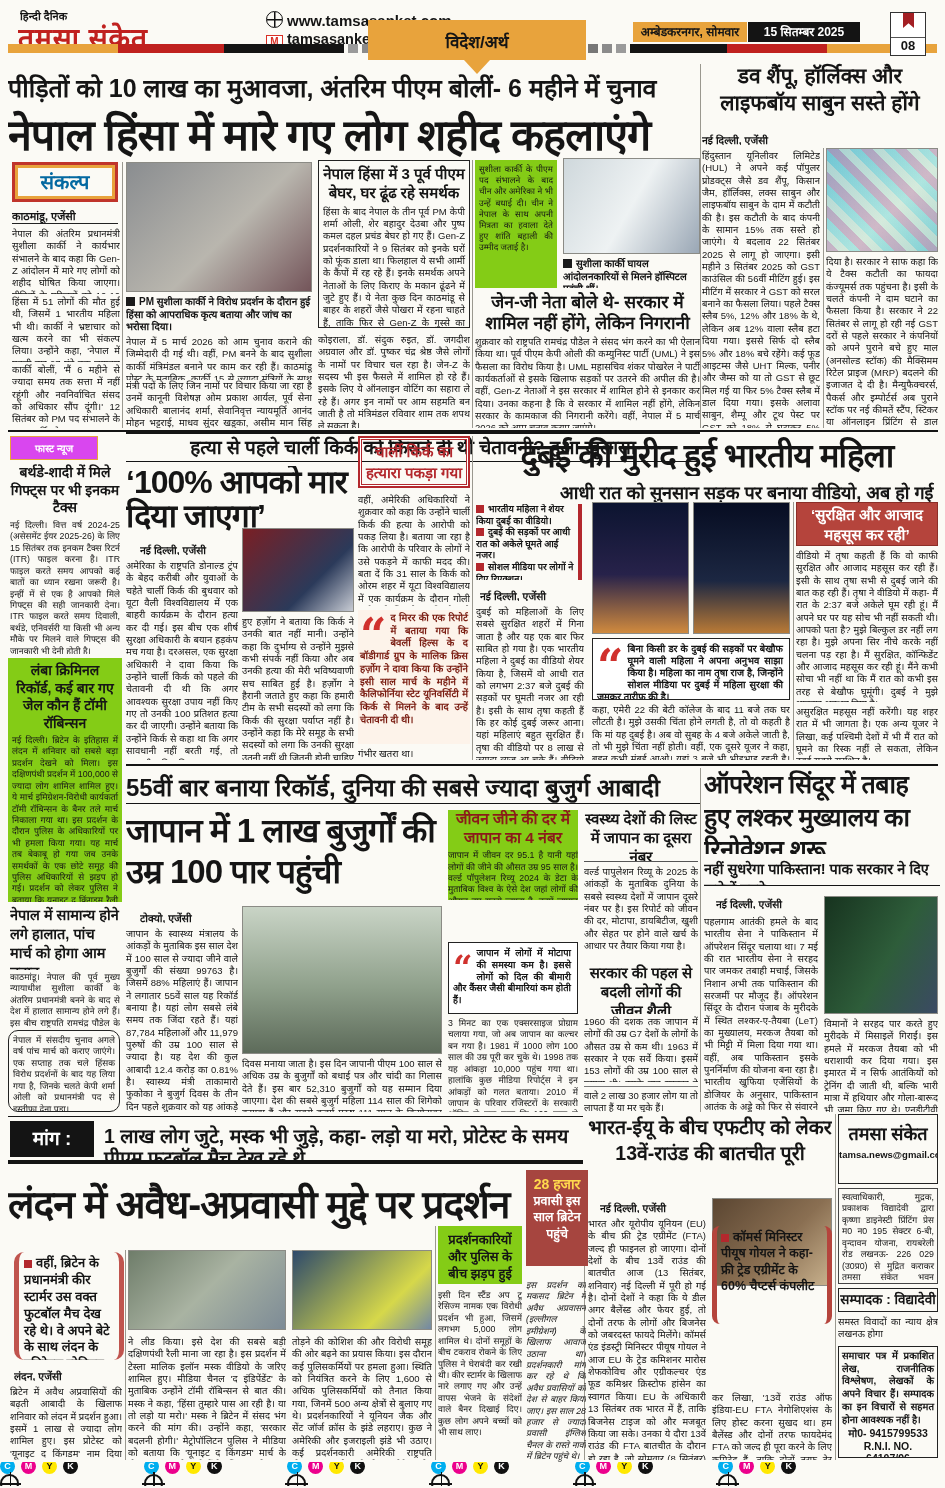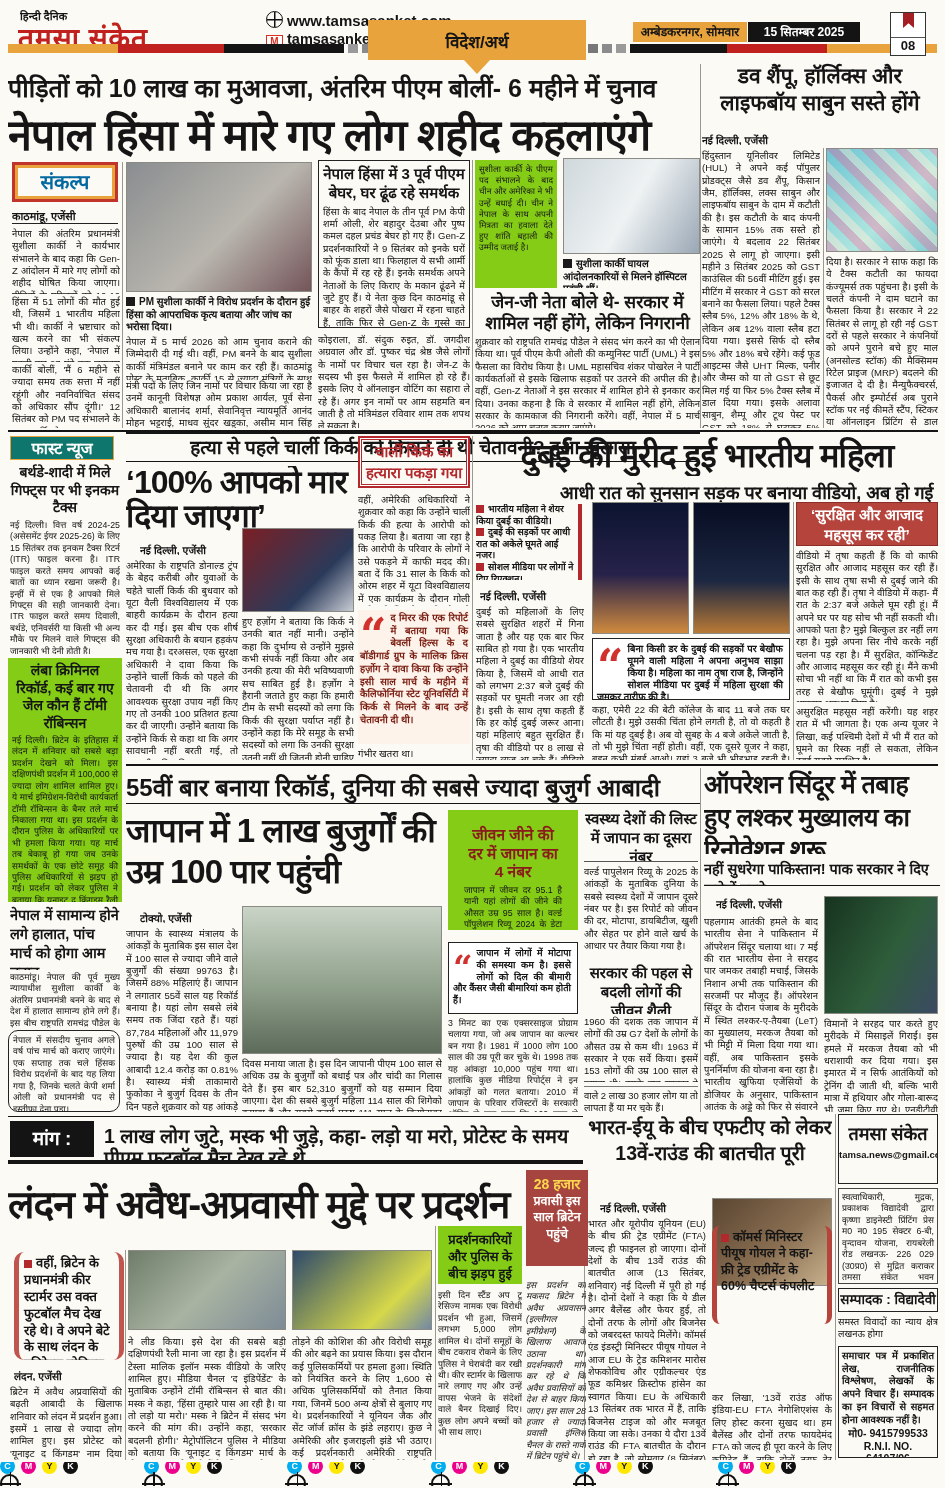--- a/index.html
+++ b/index.html
@@ -108,21 +108,21 @@
   <div class="ab body" style="left:702px;top:150px;width:118px;height:278px;">हिंदुस्तान यूनिलीवर लिमिटेड (HUL) ने अपने कई पॉपुलर प्रोडक्ट्स जैसे डव शैंपू, किसान जैम, हॉर्लिक्स, लक्स साबुन और लाइफबॉय साबुन के दाम में कटौती की है। इस कटौती के बाद कंपनी के सामान 15% तक सस्ते हो जाएंगे। ये बदलाव 22 सितंबर 2025 से लागू हो जाएगा। इसी महीने 3 सितंबर 2025 को GST काउंसिल की 56वीं मीटिंग हुई। इस मीटिंग में सरकार ने GST को सरल बनाने का फैसला लिया। पहले टैक्स स्लैब 5%, 12% और 18% के थे, लेकिन अब 12% वाला स्लैब हटा दिया गया। इससे सिर्फ दो स्लैब 5% और 18% बचे रहेंगे। कई फूड आइटम्स जैसे UHT मिल्क, पनीर और जैम्स को या तो GST से छूट मिल गई या फिर 5% टैक्स स्लैब में डाल दिया गया। इसके अलावा साबुन, शैम्पू और टूथ पेस्ट पर GST को 18% से घटाकर 5% कर</div>
   <div class="ab photo" style="left:826px;top:148px;width:112px;height:104px;background:linear-gradient(135deg,#79c0e8,#bfe3f5 60%,#8ecbe8),repeating-linear-gradient(45deg,rgba(220,60,60,.35) 0 8px,rgba(250,220,90,.35) 8px 16px,rgba(90,160,90,.3) 16px 24px);background-blend-mode:overlay;"></div>
   <div class="ab body" style="left:826px;top:256px;width:112px;height:172px;">दिया है। सरकार ने साफ कहा कि ये टैक्स कटौती का फायदा कंज्यूमर्स तक पहुंचना है। इसी के चलते कंपनी ने दाम घटाने का फैसला किया है। सरकार ने 22 सितंबर से लागू हो रही नई GST दरों से पहले सरकार ने कंपनियों को अपने पुराने बचे हुए माल (अनसोल्ड स्टॉक) की मैक्सिमम रिटेल प्राइज (MRP) बदलने की इजाजत दे दी है। मैन्युफैक्चरर्स, पैकर्स और इम्पोर्टर्स अब पुराने स्टॉक पर नई कीमतें स्टैंप, स्टिकर या ऑनलाइन प्रिंटिंग से डाल सकेंगे। भारत के कंज्यूमर अफेयर डिपार्टमेंट ने मंगलवार को आदेश जारी कर कहा कि ये अनुमति 31 दिसंबर 2025 तक या पुराना स्टॉक खत्म होने तक लागू रहेगी।</div>
 
   <div class="hrule" style="left:8px;top:430px;width:930px;height:2px;"></div>
   <div class="vline" style="left:122px;top:162px;height:266px;"></div>
   <div class="vline" style="left:472px;top:160px;height:268px;"></div>
   <div class="vline" style="left:700px;top:64px;height:364px;"></div>
   <div class="vline" style="left:823px;top:148px;height:280px;"></div>
 
-  <div class="ab c" style="left:10px;top:436px;width:104px;height:24px;background:#0f766e;color:#fff;font-size:16px;font-weight:bold;line-height:24px;border:1.5px solid #e8a33c;">फास्ट न्यूज</div>
+  <div class="ab c" style="left:10px;top:436px;width:88px;height:24px;background:#d946ef;color:#fff;font-size:10px;font-weight:bold;line-height:24px;border:1.5px solid #e8a33c;">फास्ट न्यूज</div>
   <div class="ab c" style="left:10px;top:464px;width:110px;height:54px;font-size:14px;font-weight:bold;line-height:1.25;">बर्थडे-शादी में मिले गिफ्ट्स पर भी इनकम टैक्स</div>
   <div class="ab body-sm" style="left:10px;top:520px;width:110px;height:134px;">नई दिल्ली। वित्त वर्ष 2024-25 (असेसमेंट ईयर 2025-26) के लिए 15 सितंबर तक इनकम टैक्स रिटर्न (ITR) फाइल करना है। ITR फाइल करते समय आपको कई बातों का ध्यान रखना जरूरी है। इन्हीं में से एक है आपको मिले गिफ्ट्स की सही जानकारी देना। ITR फाइल करते समय दिवाली, बर्थडे, एनिवर्सरी या किसी भी अन्य मौके पर मिलने वाले गिफ्ट्स की जानकारी भी देनी होती है।</div>
   <div class="ab beige" style="left:8px;top:658px;width:114px;height:244px;padding:4px;">
     <div class="c" style="font-size:14px;font-weight:bold;line-height:1.25;">लंबा क्रिमिनल रिकॉर्ड, कई बार गए जेल कौन हैं टॉमी रॉबिन्सन</div>
     <div class="body-sm" style="height:178px;margin-top:3px;">नई दिल्ली। ब्रिटेन के इतिहास में लंदन में शनिवार को सबसे बड़ा प्रदर्शन देखने को मिला। इस दक्षिणपंथी प्रदर्शन में 100,000 से ज्यादा लोग शामिल शामिल हुए। ये मार्च इमिग्रेशन-विरोधी कार्यकर्ता टॉमी रॉबिन्सन के बैनर तले मार्च निकाला गया था। इस प्रदर्शन के दौरान पुलिस के अधिकारियों पर भी हमला किया गया। यह मार्च तब बेकाबू हो गया जब उनके समर्थकों के एक छोटे समूह की पुलिस अधिकारियों से झड़प हो गई। प्रदर्शन को लेकर पुलिस ने बताया कि यूनाइट द किंगडम रैली के दौरान लोगों ने कई पुलिस अधिकारियों को घूँसे, लात-घूंसे मारे और बोतलें फेंकी।</div>
   </div>
   <div class="ab" style="left:10px;top:906px;width:110px;height:64px;font-size:14.5px;font-weight:bold;line-height:1.3;">नेपाल में सामान्य होने लगे हालात, पांच मार्च को होगा आम चुनाव</div>
   <div class="ab body-sm" style="left:10px;top:972px;width:110px;height:56px;">काठमांडू। नेपाल की पूर्व मुख्य न्यायाधीश सुशीला कार्की के अंतरिम प्रधानमंत्री बनने के बाद से देश में हालात सामान्य होने लगे हैं। इस बीच राष्ट्रपति रामचंद्र पौडेल के कार्यालय की ओर से घोषणा की गई है कि</div>
   <div class="ab body-sm" style="left:8px;top:1030px;width:112px;height:82px;border:1.5px solid #222;border-radius:10px;padding:4px;">नेपाल में संसदीय चुनाव अगले वर्ष पांच मार्च को कराए जाएंगे। एक सप्ताह तक चले हिंसक विरोध प्रदर्शनों के बाद यह लिया गया है, जिनके चलते केपी शर्मा ओली को प्रधानमंत्री पद से इस्तीफ़ा देना पड़ा।</div>
 
@@ -163,21 +163,21 @@
   <div class="vline" style="left:472px;top:436px;height:324px;"></div>
   <div class="vline" style="left:793px;top:502px;height:258px;"></div>
 
   <div class="hrule" style="left:126px;top:764px;width:812px;height:2px;"></div>
   <div class="ab" style="left:126px;top:770px;width:574px;height:34px;font-size:24px;font-weight:bold;border-bottom:1.5px solid #141414;">55वीं बार बनाया रिकॉर्ड, दुनिया की सबसे ज्यादा बुजुर्ग आबादी वाला देश बना</div>
   <div class="ab" style="left:126px;top:810px;width:312px;height:92px;font-size:33px;font-weight:bold;line-height:1.25;letter-spacing:-1px;">जापान में 1 लाख बुजुर्गों की उम्र 100 पार पहुंची</div>
   <div class="ab" style="left:140px;top:908px;width:130px;height:15px;"><span class="dateline">टोक्यो, एजेंसी</span></div>
   <div class="ab body" style="left:126px;top:928px;width:112px;height:184px;">जापान के स्वास्थ्य मंत्रालय के आंकड़ों के मुताबिक इस साल देश में 100 साल से ज्यादा जीने वाले बुजुर्गों की संख्या 99763 है। जिसमें 88% महिलाएं हैं। जापान ने लगातार 55वें साल यह रिकॉर्ड बनाया है। यहां लोग सबसे लंबे समय तक जिंदा रहते हैं। यहां 87,784 महिलाओं और 11,979 पुरुषों की उम्र 100 साल से ज्यादा है। यह देश की कुल आबादी 12.4 करोड़ का 0.81% है। स्वास्थ्य मंत्री ताकामारो फुकोका ने बुजुर्ग दिवस के तीन दिन पहले शुक्रवार को यह आंकड़े जारी किए। जापान में 15 सितंबर को बुजुर्ग</div>
   <div class="ab photo" style="left:242px;top:906px;width:200px;height:148px;background:linear-gradient(180deg,#c9d4c6,#8fa08b 55%,#5d6b5a);"></div>
   <div class="ab body" style="left:242px;top:1058px;width:200px;height:54px;">दिवस मनाया जाता है। इस दिन जापानी पीएम 100 साल से अधिक उम्र के बुजुर्गों को बधाई पत्र और चांदी का गिलास देते हैं। इस बार 52,310 बुजुर्गों को यह सम्मान दिया जाएगा। देश की सबसे बुजुर्ग महिला 114 साल की शिगेको कगावा हैं और सबसे बुजुर्ग पुरुष 111 साल के कियोताका मिजुनो हैं। 1923 में टीवी पर</div>
-  <div class="ab beige" style="left:448px;top:810px;width:130px;height:120px;padding:16px;">
+  <div class="ab beige" style="left:448px;top:810px;width:130px;height:90px;padding:0;">
     <div class="c" style="font-size:15.5px;font-weight:bold;color:#8b1a1a;line-height:1.2;">जीवन जीने की दर में जापान का 4 नंबर</div>
     <div class="body-sm" style="height:80px;margin-top:3px;">जापान में जीवन दर 95.1 है यानी यहां लोगों की जीने की औसत उम्र 95 साल है। वर्ल्ड पॉपुलेशन रिव्यू 2024 के डेटा के मुताबिक विश्व के ऐसे देश जहां लोगों की औसत उम्र सबसे ज्यादा है, उनमें जापान चौथे नंबर पर है। इनमें महिलाएं पुरुषों से ज्यादा जिंदा रहती हैं।</div>
   </div>
   <div class="ab quote-box" style="left:448px;top:942px;width:130px;height:72px;">
     <span class="quote-mark" style="font-size:34px;">“</span>
     <div style="font-size:9.4px;font-weight:bold;line-height:1.25;text-align:justify;">जापान में लोगों में मोटापा की समस्या कम है। इससे लोगों को दिल की बीमारी और कैंसर जैसी बीमारियां कम होती हैं।</div>
   </div>
   <div class="ab body-sm" style="left:448px;top:1018px;width:130px;height:94px;">3 मिनट का एक एक्सरसाइज प्रोग्राम चलाया गया, जो अब जापान का कल्चर बन गया है। 1981 में 1000 लोग 100 साल की उम्र पूरी कर चुके थे। 1998 तक यह आंकड़ा 10,000 पहुंच गया था। हालांकि कुछ मीडिया रिपोर्ट्स ने इन आंकड़ों को गलत बताया। 2010 में जापान के परिवार रजिस्टरों के सरकारी ऑडिट से पता चला कि 100 साल से ज्यादा के उम्र</div>
   <div class="ab c" style="left:584px;top:810px;width:114px;height:52px;font-size:15px;font-weight:bold;line-height:1.25;border-bottom:1px solid #555;">स्वस्थ्य देशों की लिस्ट में जापान का दूसरा नंबर</div>
   <div class="ab body" style="left:584px;top:866px;width:114px;height:96px;">वर्ल्ड पापुलेशन रिव्यू के 2025 के आंकड़ों के मुताबिक दुनिया के सबसे स्वस्थ्य देशों में जापान दूसरे नंबर पर है। इस रिपोर्ट को जीवन की दर, मोटापा, डायबिटीज, खुशी और सेहत पर होने वाले खर्च के आधार पर तैयार किया गया है।</div>

